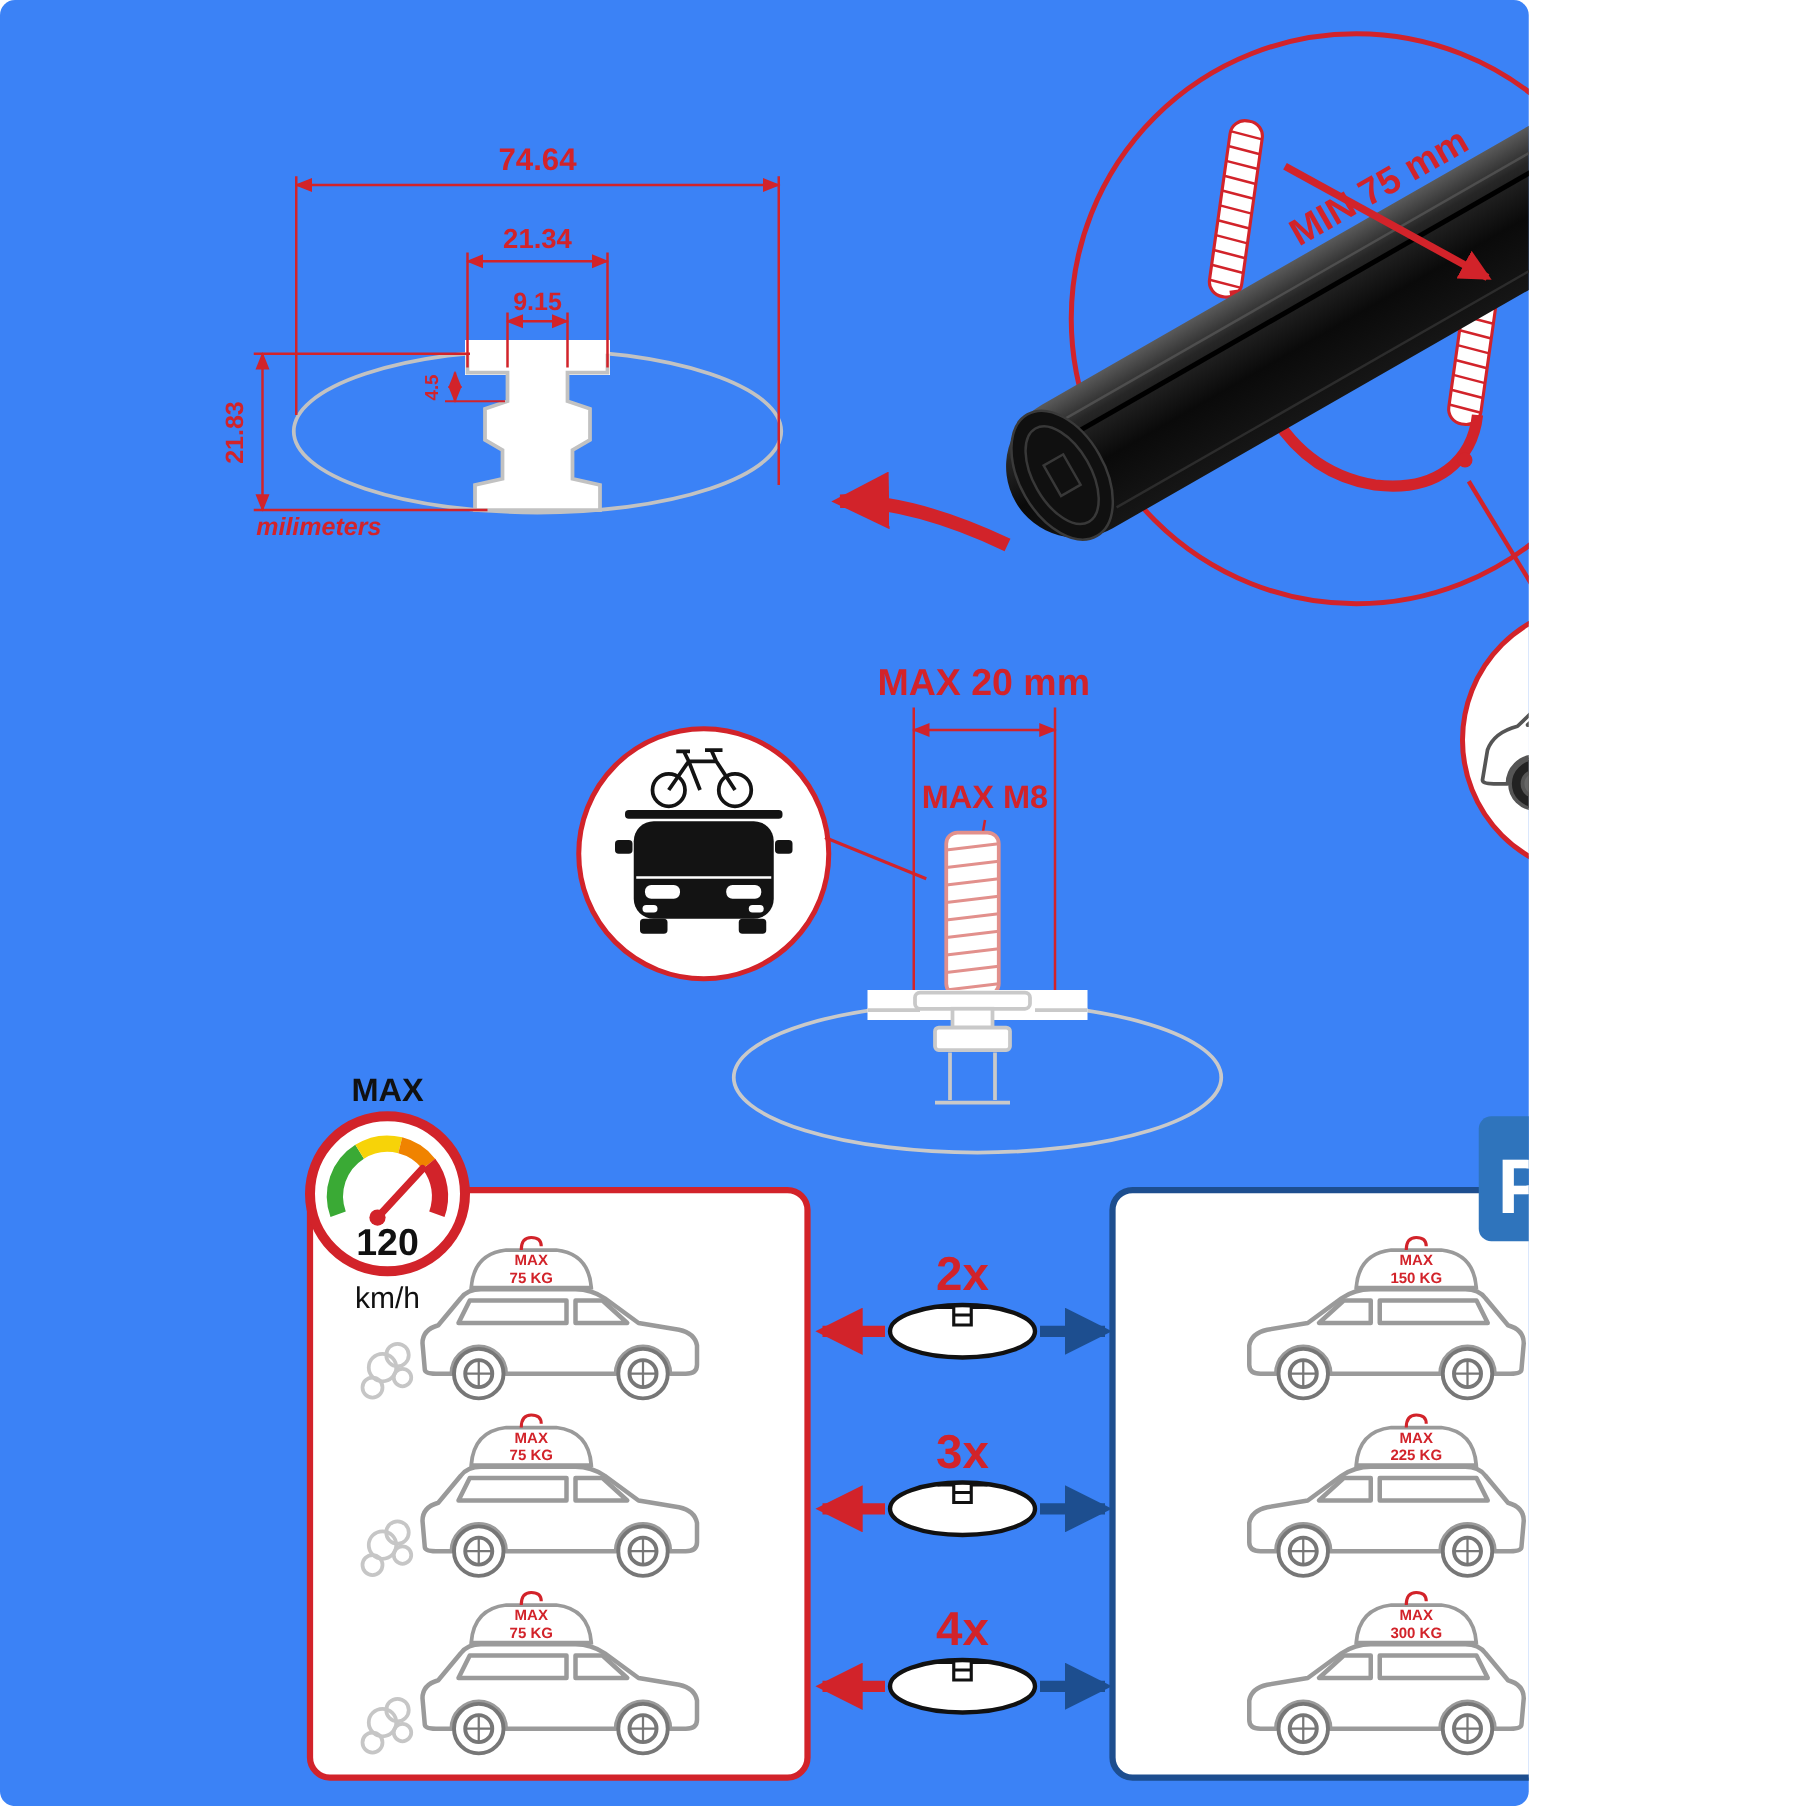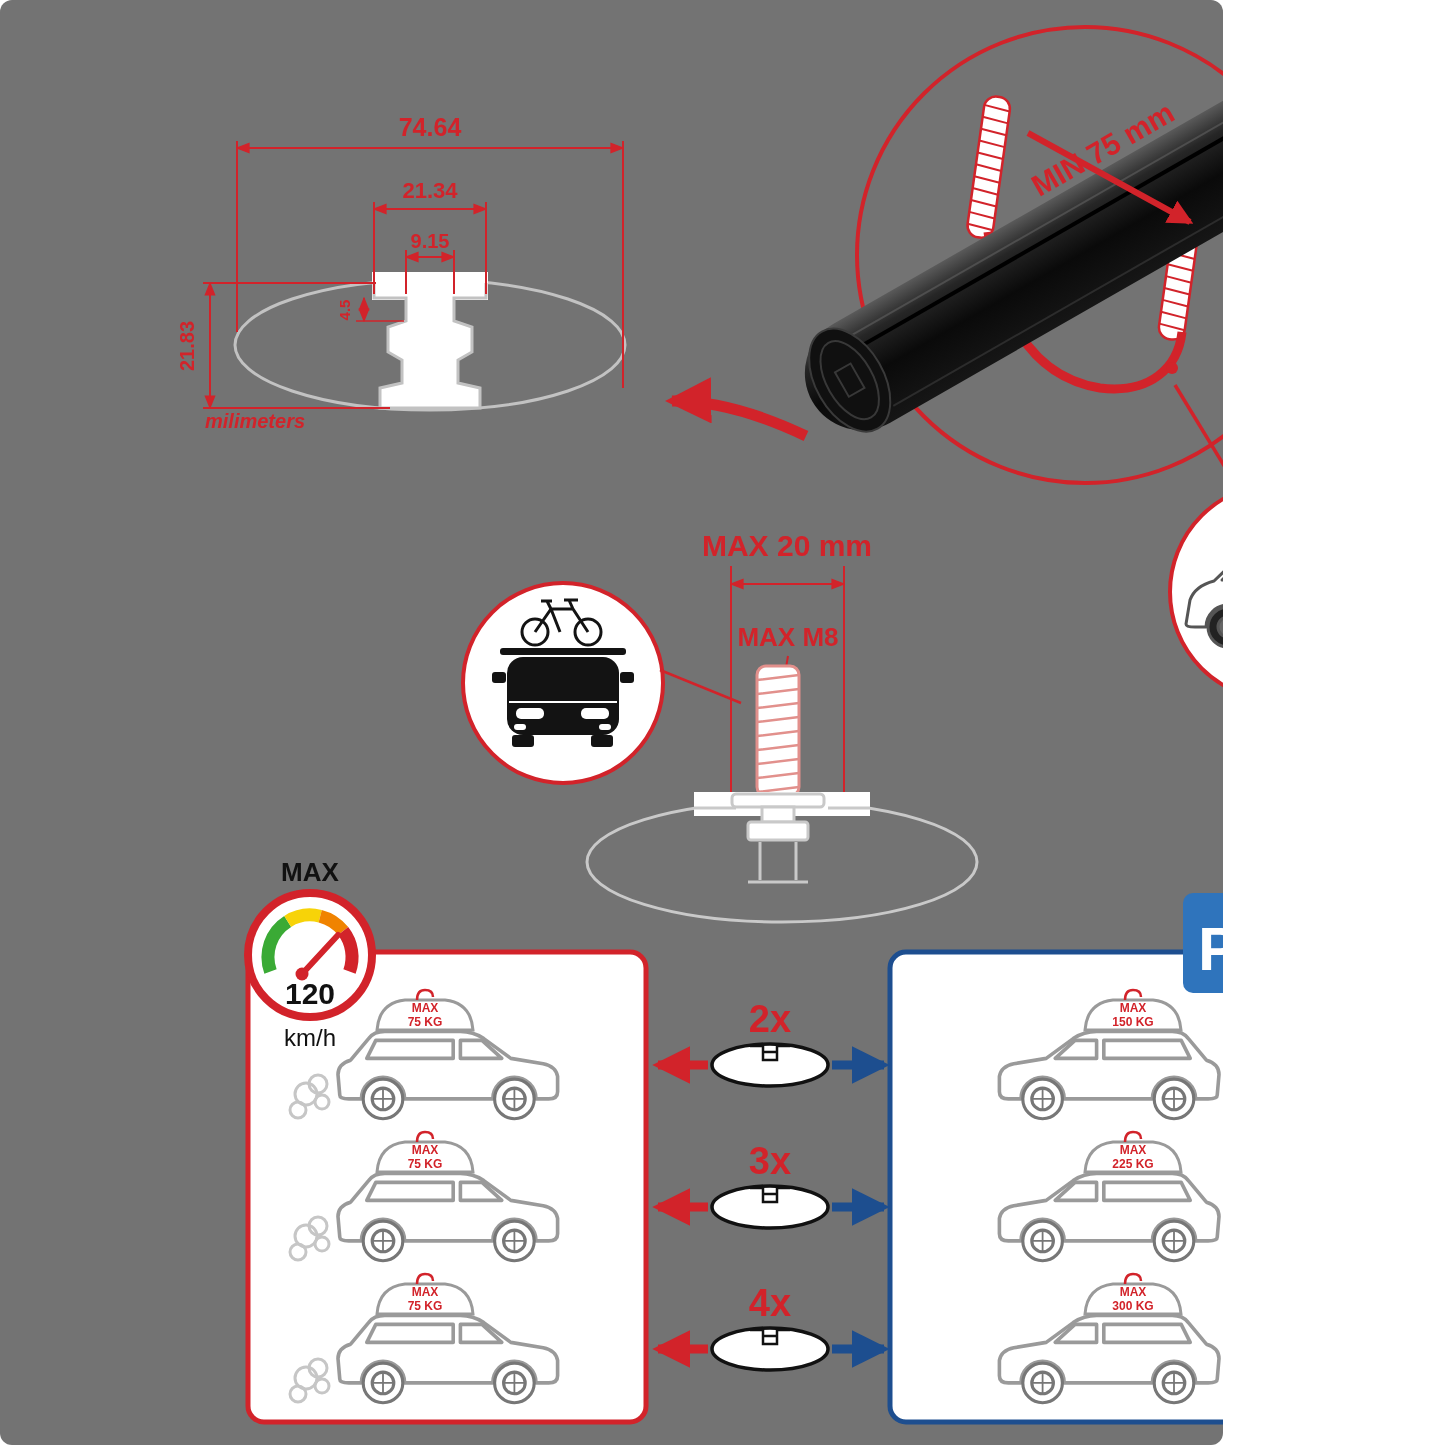--- a/index.html
+++ b/index.html
@@ -1,16 +1,16 @@
 <!DOCTYPE html>
 <html><head>
 <meta charset="utf-8">
 <style>
   html,body{margin:0;padding:0;background:#fff;}
-  #stage{position:relative;width:1223px;height:1445px;background:#737373;overflow:hidden;
+  #stage{position:relative;width:1223px;height:1445px;background:#3b82f6;overflow:hidden;
          font-family:"Liberation Sans",sans-serif;border-radius:12px;}
   svg{display:block}
   text{font-family:"Liberation Sans",sans-serif;}
   .dim{fill:#d2232a;font-weight:bold;}
   .blk{fill:#111;font-weight:bold;}
 </style>
 </head>
 <body>
 
 <div id="stage">

